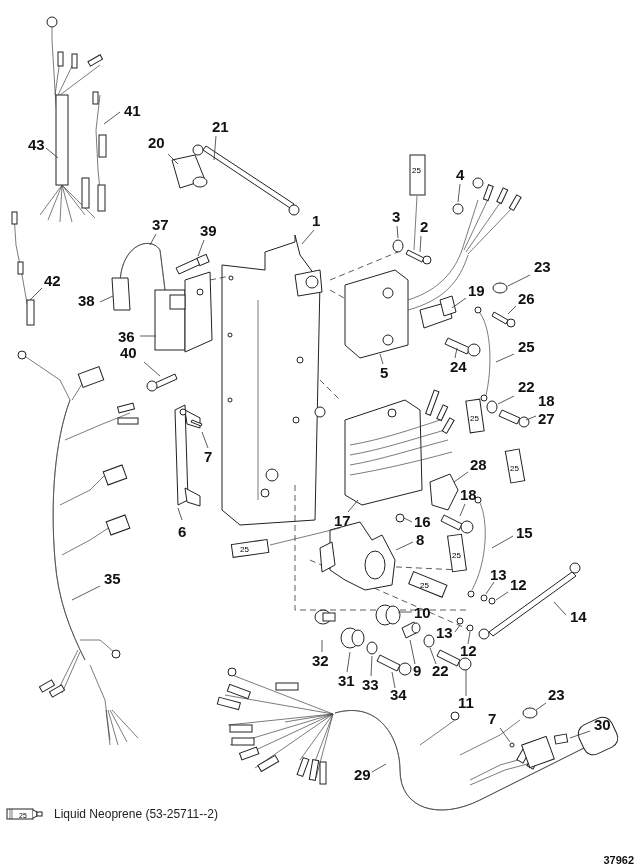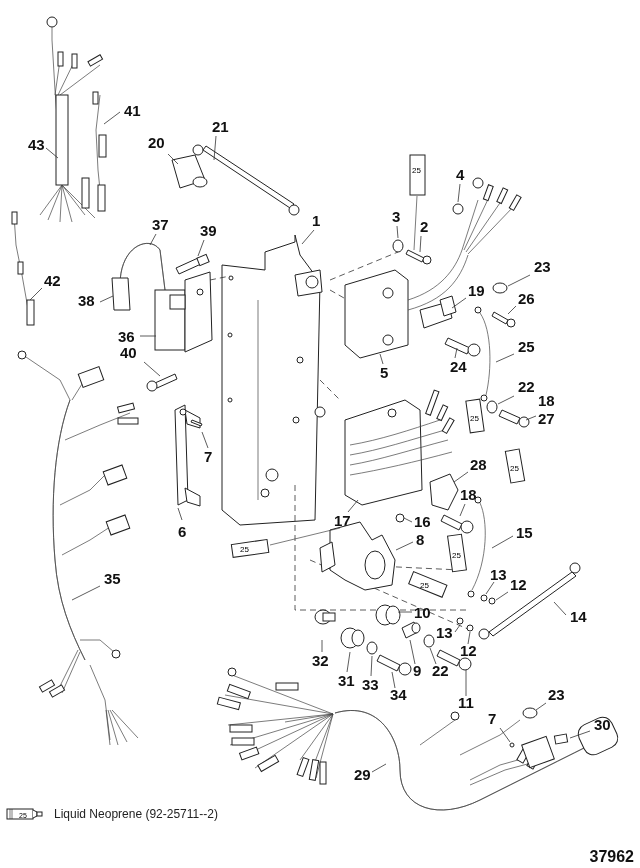--- a/index.html
+++ b/index.html
@@ -5,21 +5,21 @@
   html,body{margin:0;padding:0;background:#fff;}
   body{width:640px;height:868px;position:relative;overflow:hidden;font-family:"Liberation Sans",sans-serif;}
   #diagram{position:absolute;left:0;top:0;width:640px;height:868px;}
   .callout{font-family:"Liberation Sans",sans-serif;font-weight:bold;font-size:15px;fill:#111;}
   .lead{stroke:#333;stroke-width:0.8;fill:none;}
   .part{stroke:#222;stroke-width:1;fill:#fff;}
   .thin{stroke:#444;stroke-width:0.7;fill:none;}
   .dash{stroke:#333;stroke-width:0.8;fill:none;stroke-dasharray:6 4;}
   .legend{position:absolute;left:6px;top:807px;display:flex;align-items:center;gap:8px;font-size:12px;color:#222;}
   .tube{position:relative;width:40px;height:14px;}
-  .fig{position:absolute;right:6px;bottom:2px;font-weight:bold;font-size:16px;color:#111;}
+  .fig{position:absolute;right:6px;bottom:2px;font-weight:bold;font-size:11px;color:#111;}
 </style>
 </head>
 <body>
 
 <svg id="diagram" viewBox="0 0 640 868" xmlns="http://www.w3.org/2000/svg">
 
   <g>
     <circle class="part" cx="52" cy="22" r="5"></circle>
     <path class="thin" d="M52 27 L52 40 L55 90 L58 130 L60 180"></path>
     <path class="thin" d="M55 95 L60 60 M58 95 L75 60 M60 95 L100 65"></path>
@@ -414,16 +414,16 @@
 
 <div class="legend">
   <svg class="tube" width="40" height="14" viewBox="0 0 40 14">
     <rect x="1" y="2" width="26" height="10" fill="#fff" stroke="#222" stroke-width="1"></rect>
     <line x1="4" y1="2" x2="4" y2="12" stroke="#222" stroke-width="0.6"></line>
     <line x1="6" y1="2" x2="6" y2="12" stroke="#222" stroke-width="0.6"></line>
     <text x="13" y="10.5" font-size="7" font-family="Liberation Sans, sans-serif">25</text>
     <path d="M27 3 L31 5 L31 9 L27 11" fill="#fff" stroke="#222" stroke-width="1"></path>
     <rect x="31" y="5" width="5" height="4" fill="#fff" stroke="#222" stroke-width="1"></rect>
   </svg>
-  <span>Liquid Neoprene (92-25711--2)</span>
+  <span>Liquid Neoprene (53-25711--2)</span>
 </div>
 
 <div class="fig">37962</div>
 
 </body></html>

